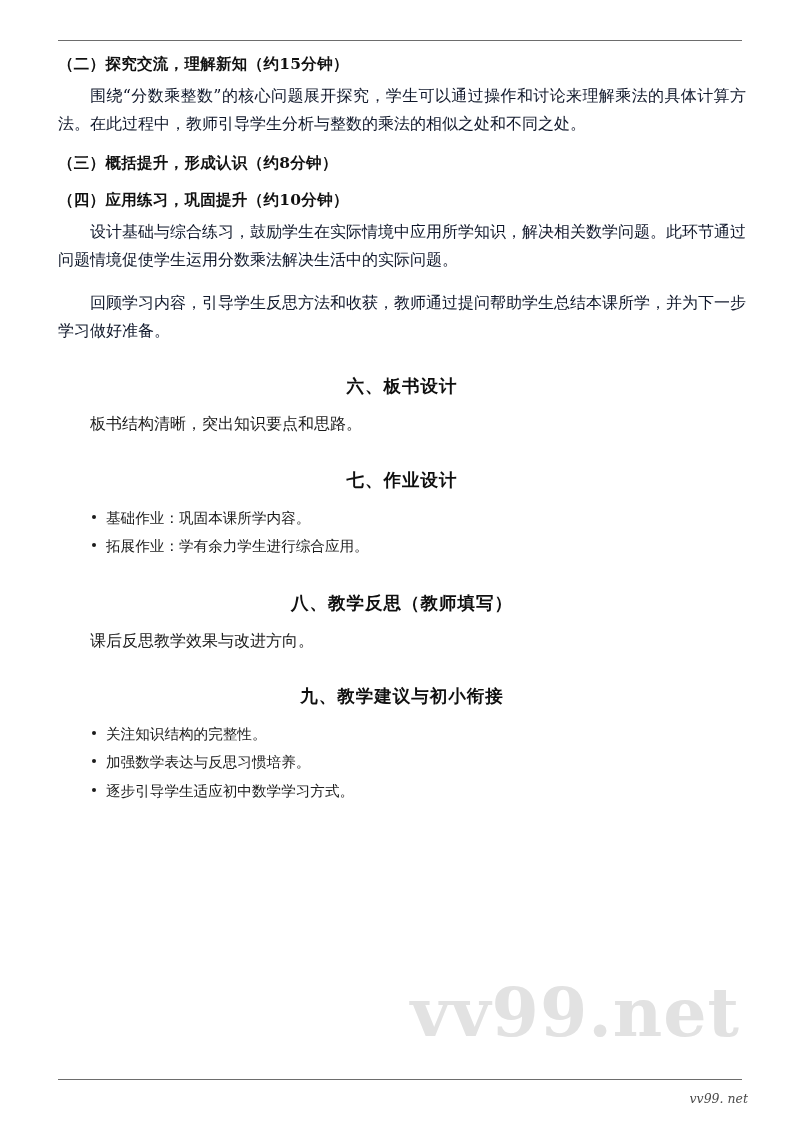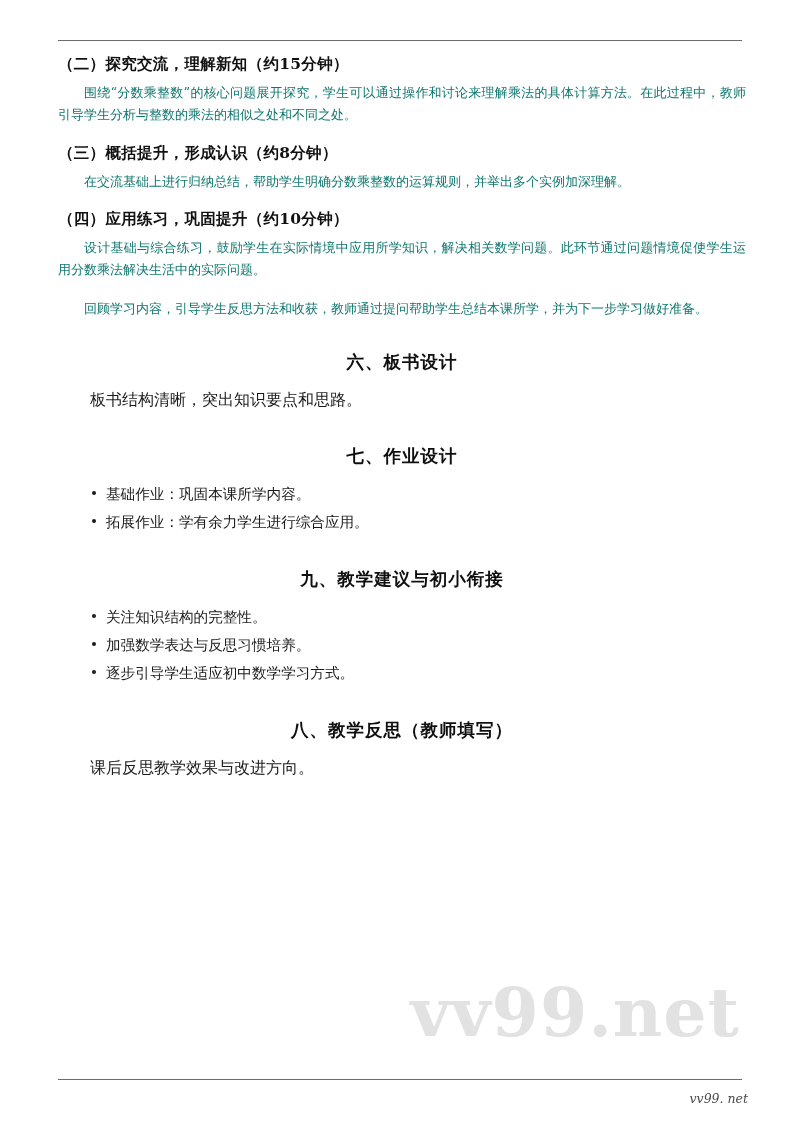--- a/index.html
+++ b/index.html
@@ -43,27 +43,27 @@
     z-index: 2;
   }
   .sub-heading {
     font-size: 15.5px;
     font-weight: bold;
     letter-spacing: 0.3px;
     margin: 0 0 7px 0;
     color: #111;
   }
   .para {
-    font-size: 13px;
+    font-size: 16px;
     line-height: 1.72;
     text-align: justify;
     text-justify: inter-ideograph;
     margin: 0 0 14px 0;
     text-indent: 2em;
-    color: #0f766e;
+    color: #0f172a;
   }
   .block {
     margin-bottom: 16px;
   }
   .section-heading {
     font-size: 17.5px;
     font-weight: bold;
     margin: 30px 0 12px 0;
     letter-spacing: 1px;
     color: #0f0f0f;
@@ -129,21 +129,20 @@
 
   <div class="content">
 
     <div class="block">
       <div class="sub-heading">（二）探究交流，理解新知（约15分钟）</div>
       <p class="para">围绕“分数乘整数”的核心问题展开探究，学生可以通过操作和讨论来理解乘法的具体计算方法。在此过程中，教师引导学生分析与整数的乘法的相似之处和不同之处。</p>
     </div>
 
     <div class="block">
       <div class="sub-heading">（三）概括提升，形成认识（约8分钟）</div>
-      <p class="para">在交流基础上进行归纳总结，帮助学生明确分数乘整数的运算规则，并举出多个实例加深理解。</p>
     </div>
 
     <div class="block">
       <div class="sub-heading">（四）应用练习，巩固提升（约10分钟）</div>
       <p class="para">设计基础与综合练习，鼓励学生在实际情境中应用所学知识，解决相关数学问题。此环节通过问题情境促使学生运用分数乘法解决生活中的实际问题。</p>
     </div>
 
     <div class="block">
       <p class="para">回顾学习内容，引导学生反思方法和收获，教师通过提问帮助学生总结本课所学，并为下一步学习做好准备。</p>
     </div>
@@ -155,31 +154,31 @@
 
     <div>
       <div class="section-heading">七、作业设计</div>
       <ul class="bullets">
         <li>基础作业：巩固本课所学内容。</li>
         <li>拓展作业：学有余力学生进行综合应用。</li>
       </ul>
     </div>
 
     <div>
+      <div class="section-heading">八、教学反思（教师填写）</div>
+      <p class="plain-para">课后反思教学效果与改进方向。</p>
+    </div>
+
+    <div>
       <div class="section-heading">九、教学建议与初小衔接</div>
       <ul class="bullets">
         <li>关注知识结构的完整性。</li>
         <li>加强数学表达与反思习惯培养。</li>
         <li>逐步引导学生适应初中数学学习方式。</li>
       </ul>
-    </div>
-
-    <div>
-      <div class="section-heading">八、教学反思（教师填写）</div>
-      <p class="plain-para">课后反思教学效果与改进方向。</p>
     </div>
 
   </div>
 
   <div class="watermark">vv99.net</div>
 
   <div class="rule-bottom"></div>
   <div class="footer-mark">vv99. net</div>
 
 </div>

